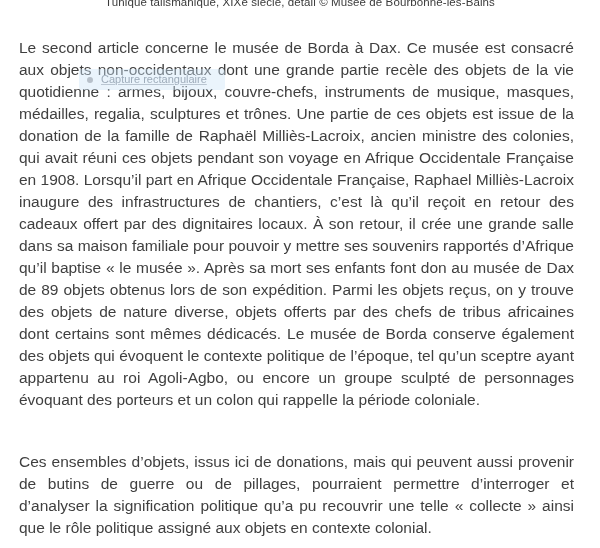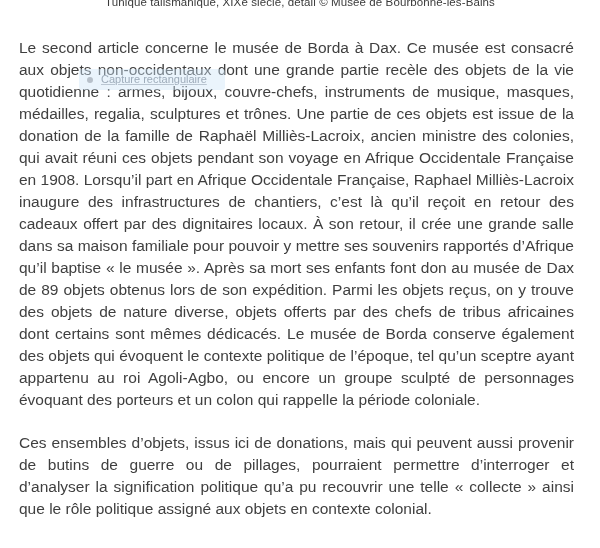--- a/index.html
+++ b/index.html
@@ -39,21 +39,21 @@
     top: 37px;
     color: #3f3f3f;
     font-size: 15.5px;
     line-height: 22px;
   }
   .article p {
     margin: 0;
     text-align: justify;
   }
   .article p + p {
-    margin-top: 21px;
+    margin-top: 40px;
   }
   
   .ghost-tooltip {
     position: absolute;
     left: 79px;
     top: 69px;
     width: 146px;
     height: 21px;
     border-radius: 3px;
     background: rgba(206, 228, 249, 0.42);

